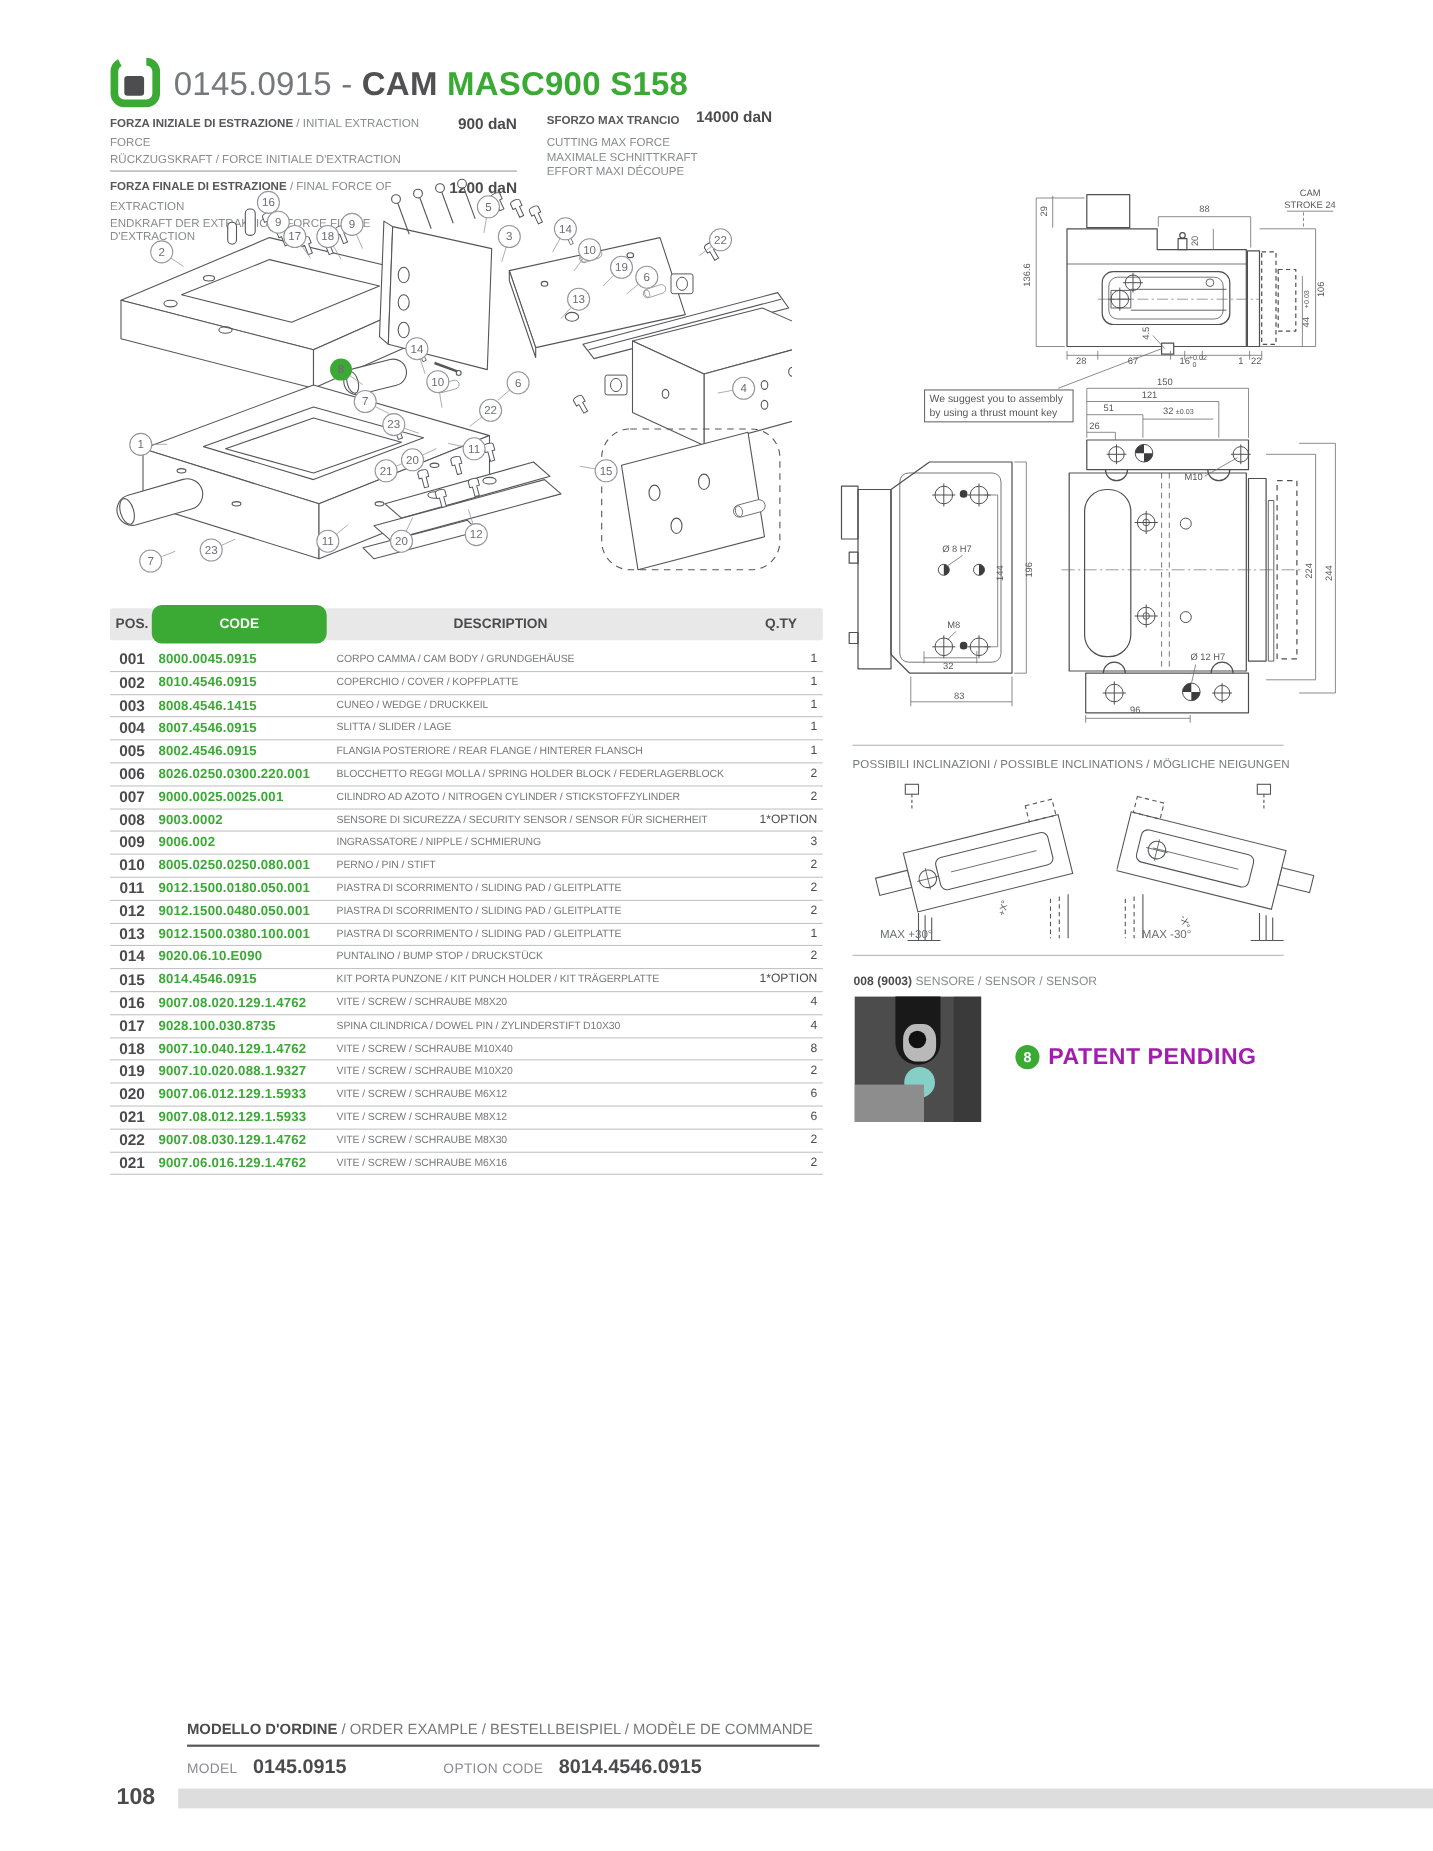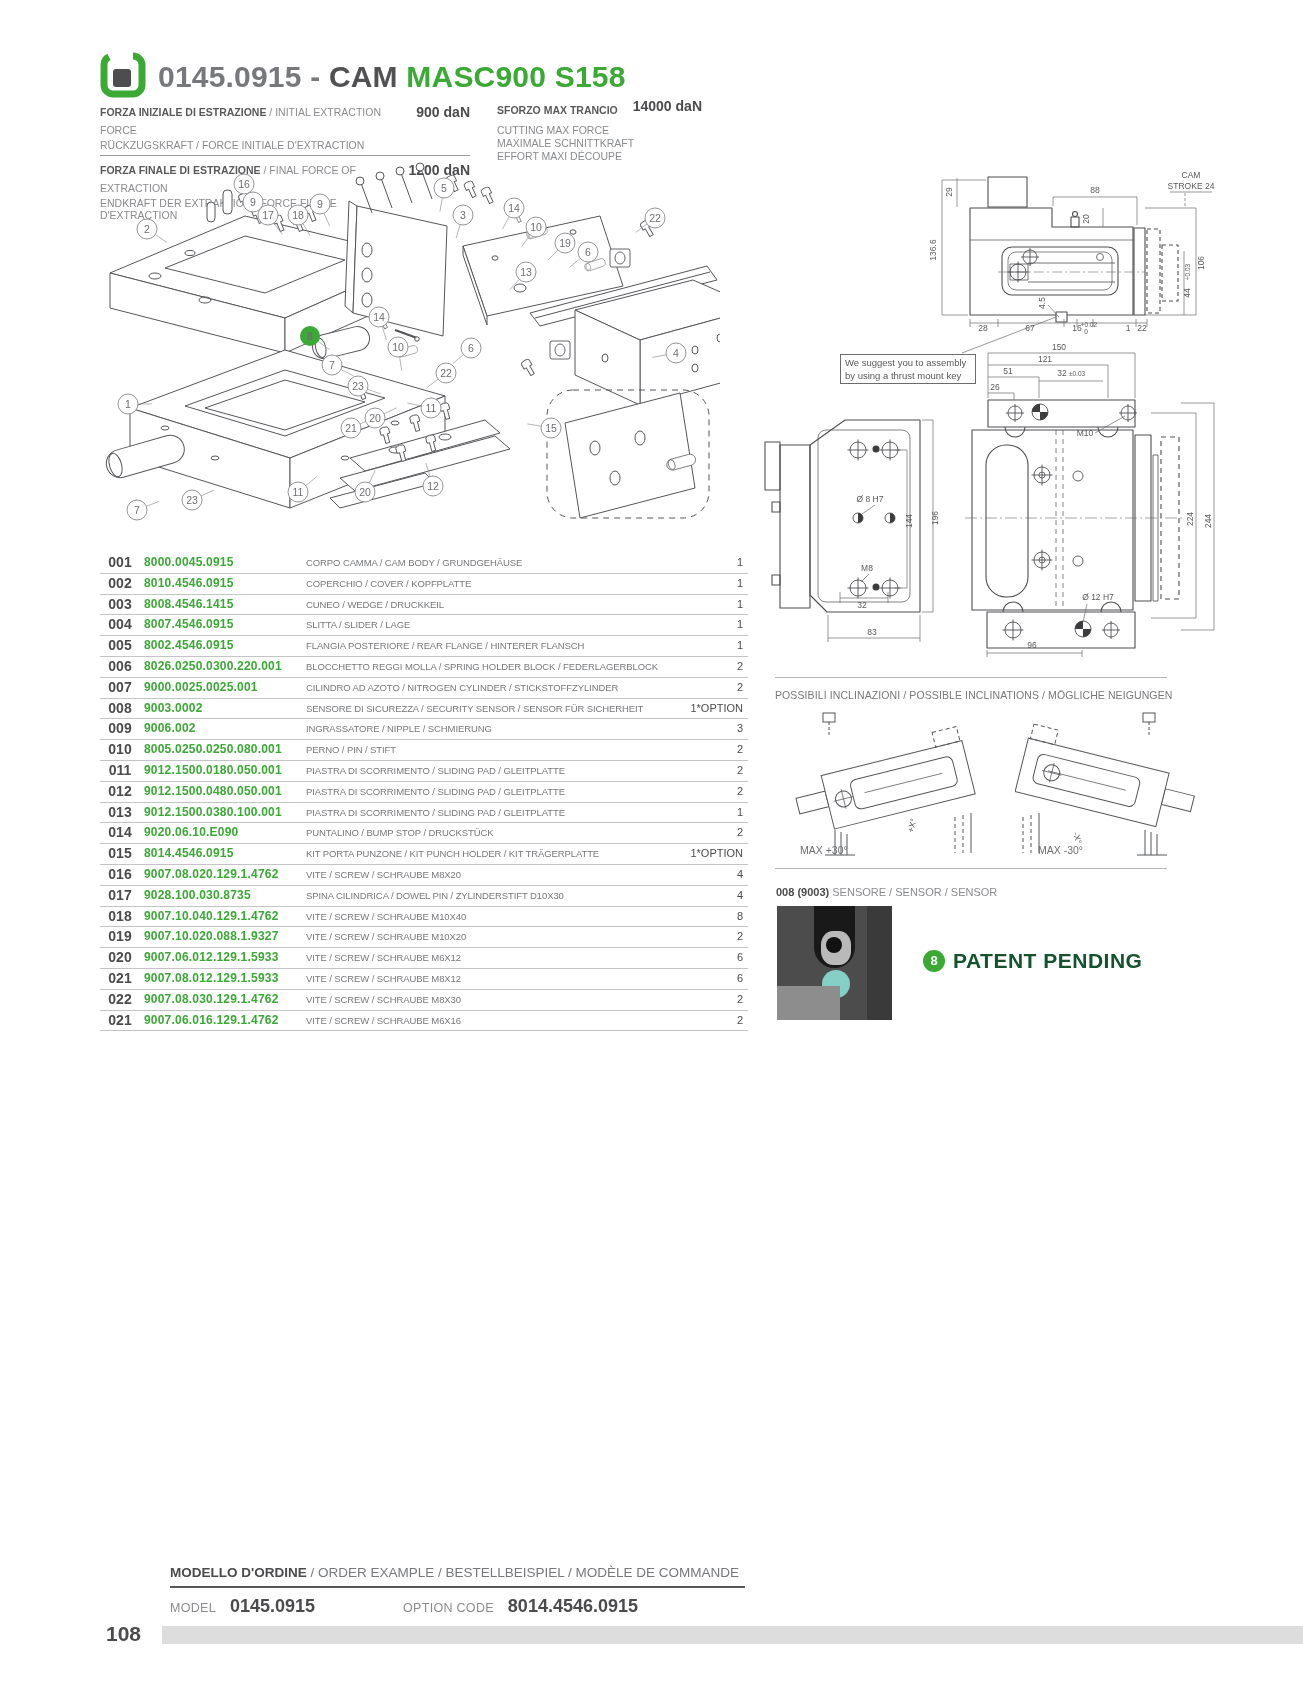--- a/index.html
+++ b/index.html
@@ -1,21 +1,21 @@
 <!DOCTYPE html>
 <html><head>
 <meta charset="utf-8">
 <style>
   html,body{margin:0;padding:0;background:#fff;}
   .page{position:relative;width:1303px;height:1683px;background:#fff;
         font-family:"Liberation Sans",sans-serif;color:#4d4d4f;overflow:hidden;}
   .abs{position:absolute;}
   
   .title{font-size:30px;letter-spacing:.2px;white-space:nowrap;}
-  .title .t-code{color:#77787b;font-weight:700;}
+  .title .t-code{color:#77787b;font-weight:400;}
   .title .t-cam{color:#515153;font-weight:bold;}
   .title .t-model{color:#3aaa35;font-weight:bold;}
   
   .spec-bold{font-weight:bold;color:#58585a;font-size:10.5px;}
   .spec-rest{color:#8a8b8e;font-size:10.5px;}
   .spec-line2{color:#8a8b8e;font-size:10.5px;margin-top:1px;}
   .spec-val{font-weight:bold;color:#4b4b4d;font-size:14px;text-align:right;}
   .spec-div{height:1px;background:#9b9c9e;}
   
   .tbl{font-size:11px;}
@@ -29,21 +29,21 @@
   .row .c-qty{position:absolute;left:555px;top:0;width:88px;text-align:right;color:#4b4b4d;line-height:19.8px;font-size:11px;}
   
   .note-box{border:1px solid #6b6b6d;font-size:9.5px;color:#58585a;line-height:13px;padding:1px 4px;background:#fff;}
   .sec-title{font-size:10.5px;color:#77787b;letter-spacing:.1px;}
   .sec-div{height:1px;background:#b5b6b8;}
   .max-label{font-size:10.5px;color:#6d6e71;}
   .sensor-label-bold{font-weight:bold;color:#4b4b4d;font-size:11px;}
   .sensor-label-rest{color:#8a8b8e;font-size:11px;}
   .patent-badge{width:22px;height:22px;border-radius:50%;background:#3aaa35;color:#fff;
     font-weight:bold;font-size:13px;text-align:center;line-height:22px;}
-  .patent-text{color:#14532d;font-weight:bold;font-size:21px;letter-spacing:.5px;}
+  .patent-text{color:#a21caf;font-weight:bold;font-size:21px;letter-spacing:.5px;}
   
   .photo{background:#4c4c4c;overflow:hidden;}
   .photo .slot{position:absolute;left:32%;top:-6%;width:36%;height:60%;background:#191919;border-radius:0 0 26px 26px;}
   .photo .body2{position:absolute;left:38%;top:22%;width:26%;height:30%;background:#b9b9b9;border-radius:40%;}
   .photo .lens{position:absolute;left:43%;top:27%;width:16px;height:16px;background:#111;border-radius:50%;}
   .photo .teal{position:absolute;left:39%;top:56%;width:28px;height:28px;background:#85cfc6;border-radius:50%;}
   .photo .base{position:absolute;left:0;bottom:0;width:55%;height:30%;background:#8d8d8d;}
   .photo .dark{position:absolute;right:0;top:0;width:22%;height:100%;background:#3a3a3a;}
   
   .order-title-bold{font-weight:bold;color:#4b4b4d;font-size:13.5px;}
@@ -648,20 +648,28 @@
     <div class="body2"></div>
     <div class="lens"></div>
     <div class="teal"></div>
     <div class="base"></div>
   </div>
 
   <div class="abs patent-badge" style="left:923px;top:950px;">8</div>
   <div class="abs patent-text" style="left:953px;top:949px;">PATENT PENDING</div>
 
   <div class="abs tbl" style="left:100px;top:553px;width:648px;">
+    <div style="position:relative;height:37px;">
+      <div class="tbl-headbar"></div>
+      <div class="tbl-pill"></div>
+      <span class="th" style="left:0;width:40px;text-align:center;">POS.</span>
+      <span class="th" style="left:38px;width:159px;text-align:center;color:#fff;">CODE</span>
+      <span class="th" style="left:205px;width:300px;text-align:center;">DESCRIPTION</span>
+      <span class="th" style="left:575px;width:70px;text-align:center;">Q.TY</span>
+    </div>
     <div id="tbl-rows">
         <div class="row">
           <span class="c-pos">001</span>
           <span class="c-code">8000.0045.0915</span>
           <span class="c-desc">CORPO CAMMA / CAM BODY / GRUNDGEHÄUSE</span>
           <span class="c-qty">1</span>
         </div>
         <div class="row">
           <span class="c-pos">002</span>
           <span class="c-code">8010.4546.0915</span>

